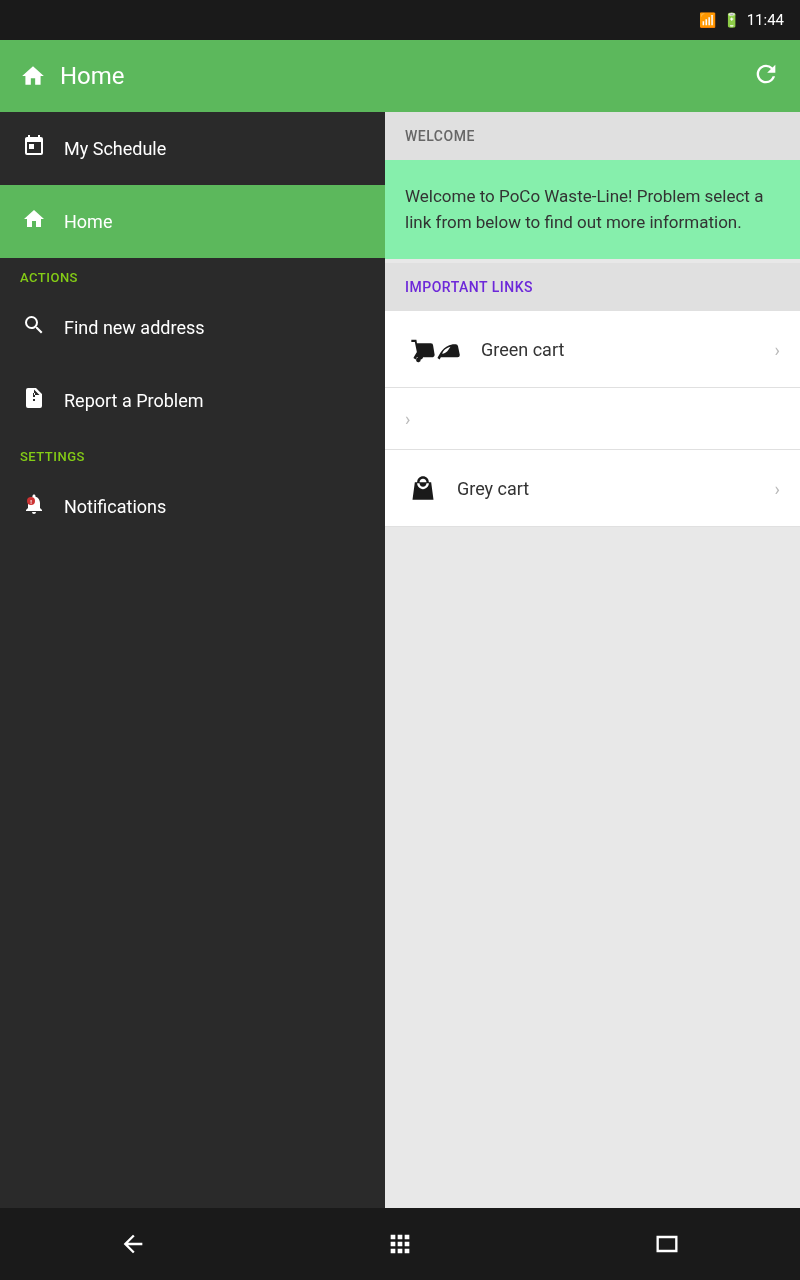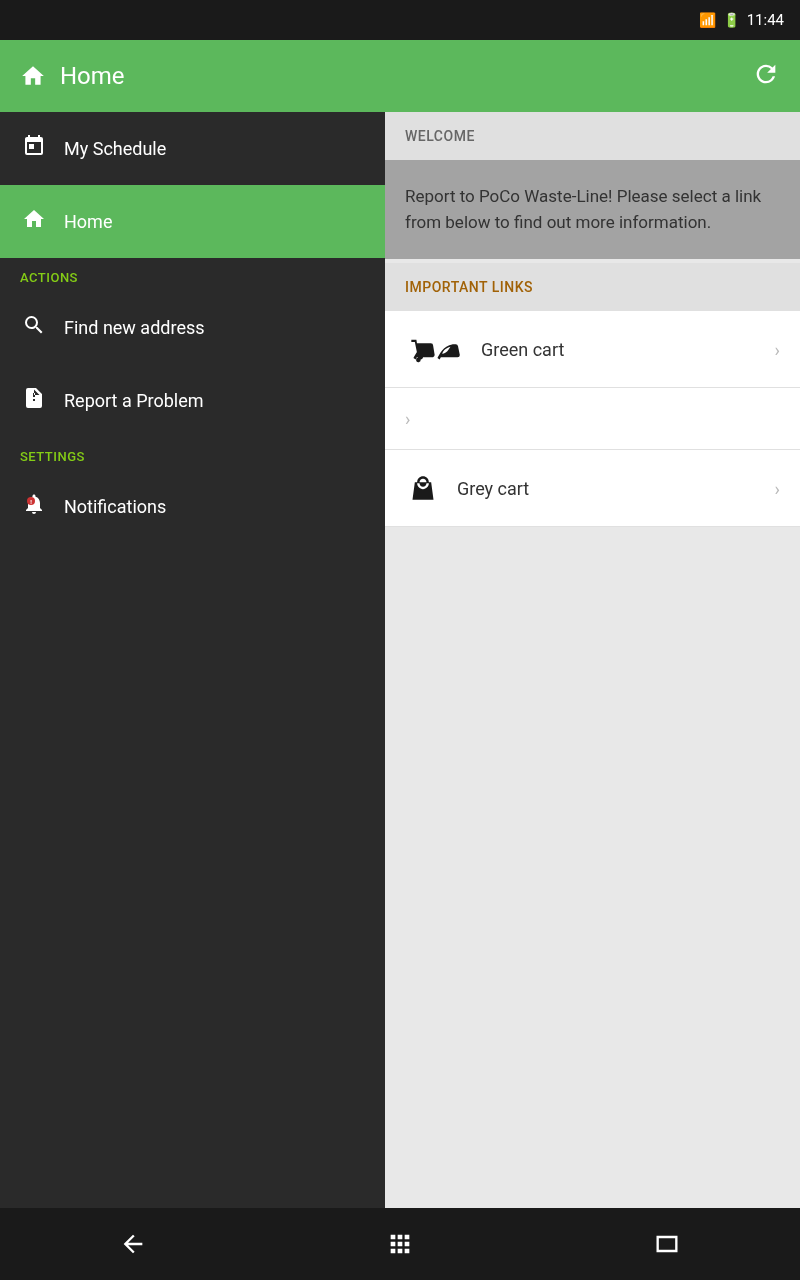--- a/index.html
+++ b/index.html
@@ -109,21 +109,21 @@
     }
 
     
     .content-area {
       flex: 1;
       background: #e8e8e8;
       overflow-y: auto;
     }
 
     .welcome-section {
-      background: #a3a3a3;
+      background: #86efac;
       margin-bottom: 4px;
     }
     .welcome-header {
       background: #e0e0e0;
       padding: 16px 20px;
       font-size: 14px;
       font-weight: 500;
       color: #666;
       letter-spacing: 0.5px;
       text-transform: uppercase;
@@ -136,21 +136,21 @@
     }
 
     .links-section {
       background: #e8e8e8;
     }
     .links-header {
       background: #e0e0e0;
       padding: 16px 20px;
       font-size: 14px;
       font-weight: 500;
-      color: #a16207;
+      color: #6d28d9;
       letter-spacing: 0.5px;
       text-transform: uppercase;
     }
     .link-item {
       display: flex;
       align-items: center;
       justify-content: space-between;
       background: white;
       padding: 20px 20px;
       border-bottom: 1px solid #e0e0e0;
@@ -286,21 +286,21 @@
       </span>
       <span class="sidebar-item-label">Notifications</span>
     </div>
 
   </div>
 
   <div class="content-area">
 
     <div class="welcome-section">
       <div class="welcome-header">WELCOME</div>
-      <div class="welcome-body">Report to PoCo Waste-Line! Please select a link from below to find out more information.</div>
+      <div class="welcome-body">Welcome to PoCo Waste-Line! Problem select a link from below to find out more information.</div>
     </div>
 
     <div class="links-section">
       <div class="links-header">IMPORTANT LINKS</div>
 
       <div class="link-item">
         <div class="link-item-left">
           <div class="link-icon">
             <svg width="28" height="28" viewBox="0 0 24 24" fill="#1a1a1a">
               <path d="M17 8C8 10 5.9 16.17 3.82 19.82L5.71 21l1-2h13.88A2 2 0 0 0 22 17.24L20.67 9A2 2 0 0 0 18.68 7H6.83L6.34 4H2v2h3l2.68 13.39A2 2 0 1 0 10 21a2 2 0 0 0 1.93-1.47L13.3 13H17v-2l-3 .66V9h3V8z"></path>

